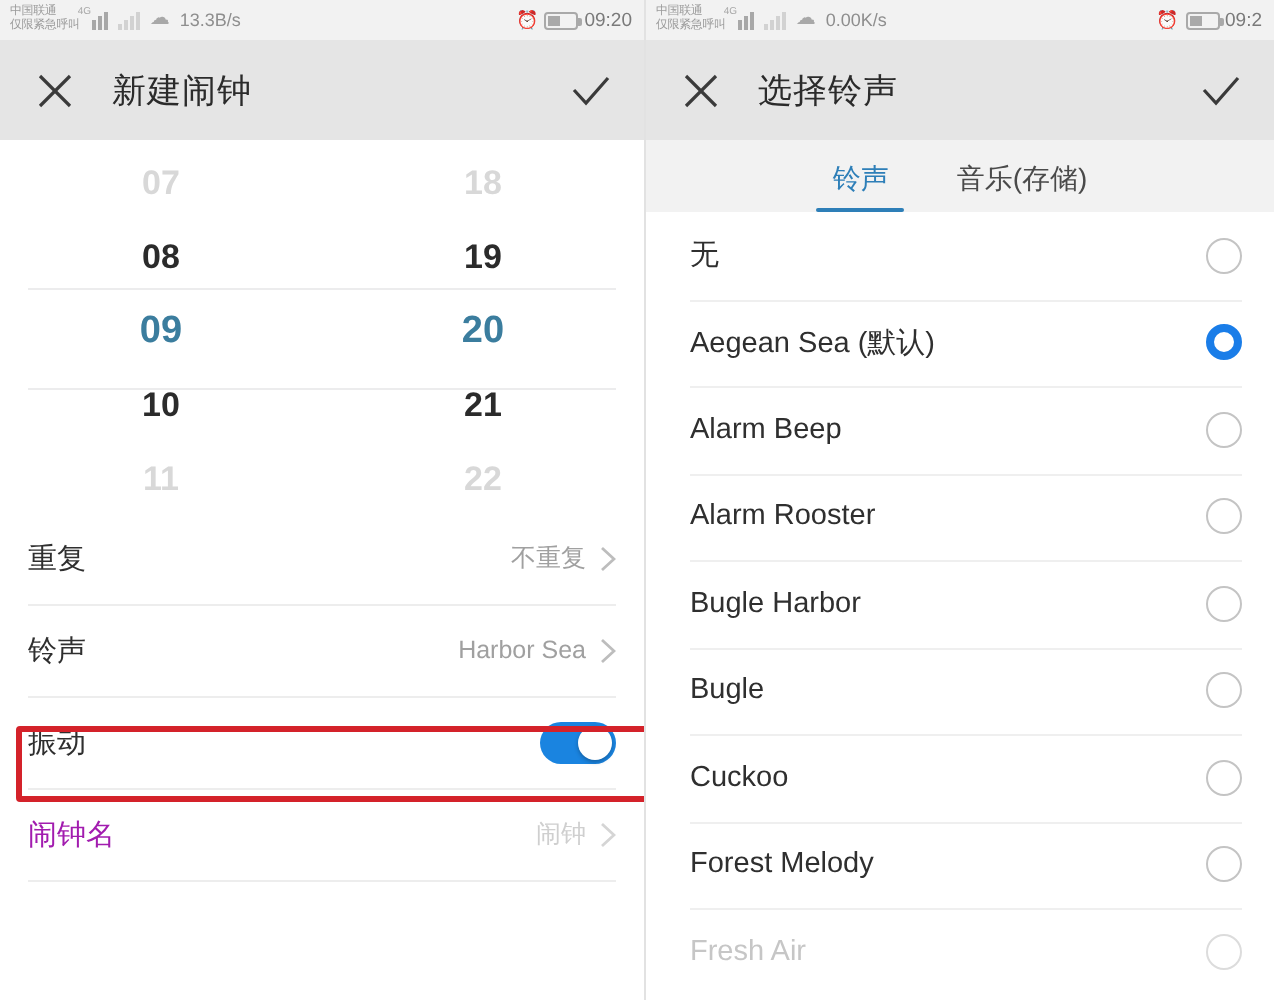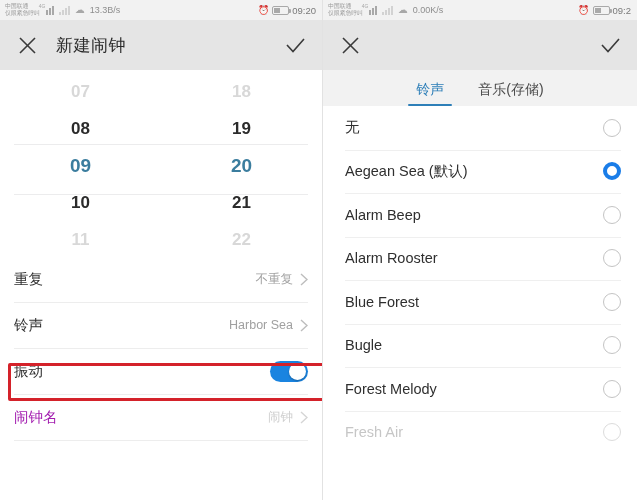--- a/index.html
+++ b/index.html
@@ -271,20 +271,21 @@
       </div>
     </div>
 
     <div class="appbar">
       <div class="icon-btn">
         <svg width="19" height="19" viewBox="0 0 19 19">
             <line x1="2" y1="2" x2="17" y2="17" stroke="#3a3a3a" stroke-width="1.6"></line>
             <line x1="17" y1="2" x2="2" y2="17" stroke="#3a3a3a" stroke-width="1.6"></line>
           </svg>
       </div>
+      <div class="appbar-title">选择铃声</div>
       <div class="spacer"></div>
       <div class="icon-btn">
         <svg width="21" height="17" viewBox="0 0 21 17">
             <polyline points="2,8 8,14.5 19,2" fill="none" stroke="#3a3a3a" stroke-width="1.6"></polyline>
           </svg>
       </div>
     </div>
 
     <div class="tabbar">
       <div class="tab active">铃声</div>
@@ -302,25 +303,29 @@
       </div>
       <div class="rrow">
         <span class="rname">Alarm Beep</span>
         <span class="radio"></span>
       </div>
       <div class="rrow">
         <span class="rname">Alarm Rooster</span>
         <span class="radio"></span>
       </div>
       <div class="rrow">
-        <span class="rname">Blue Forest</span>
+        <span class="rname">Bugle Harbor</span>
         <span class="radio"></span>
       </div>
       <div class="rrow">
         <span class="rname">Bugle</span>
+        <span class="radio"></span>
+      </div>
+      <div class="rrow">
+        <span class="rname">Cuckoo</span>
         <span class="radio"></span>
       </div>
       <div class="rrow">
         <span class="rname">Forest Melody</span>
         <span class="radio"></span>
       </div>
       <div class="rrow">
         <span class="rname faded">Fresh Air</span>
         <span class="radio" style="border-color:#dcdcdc"></span>
       </div>

